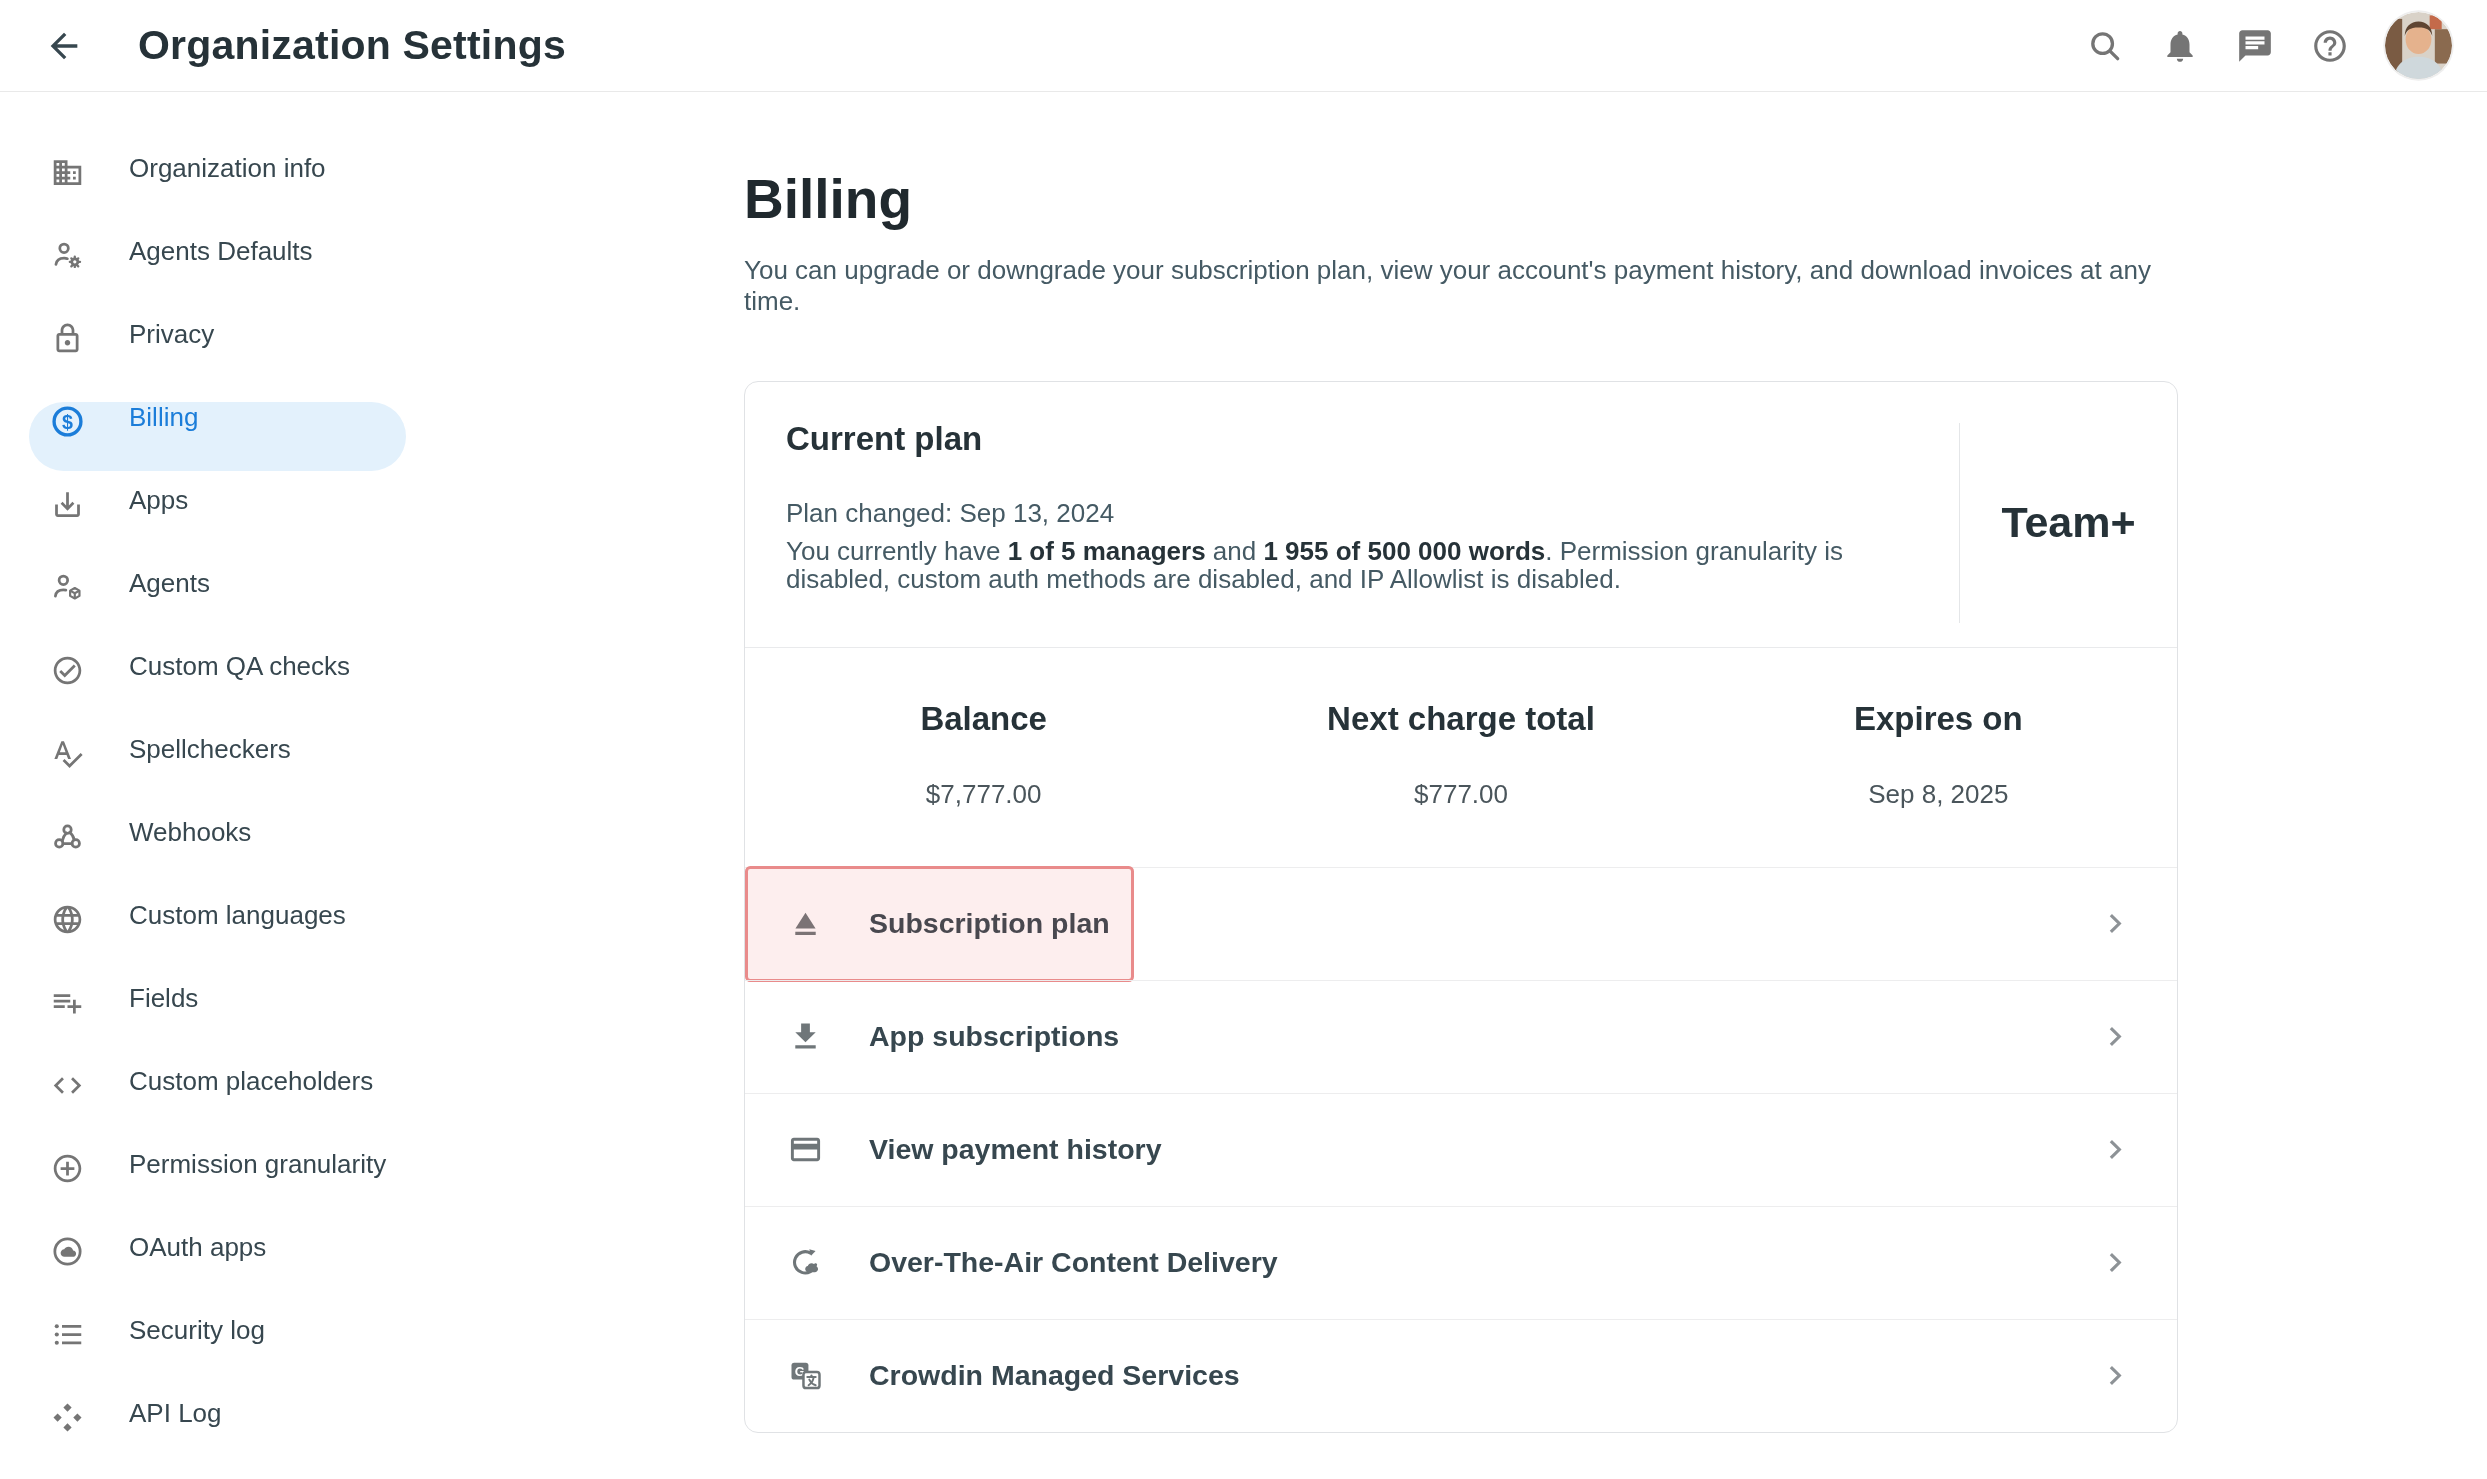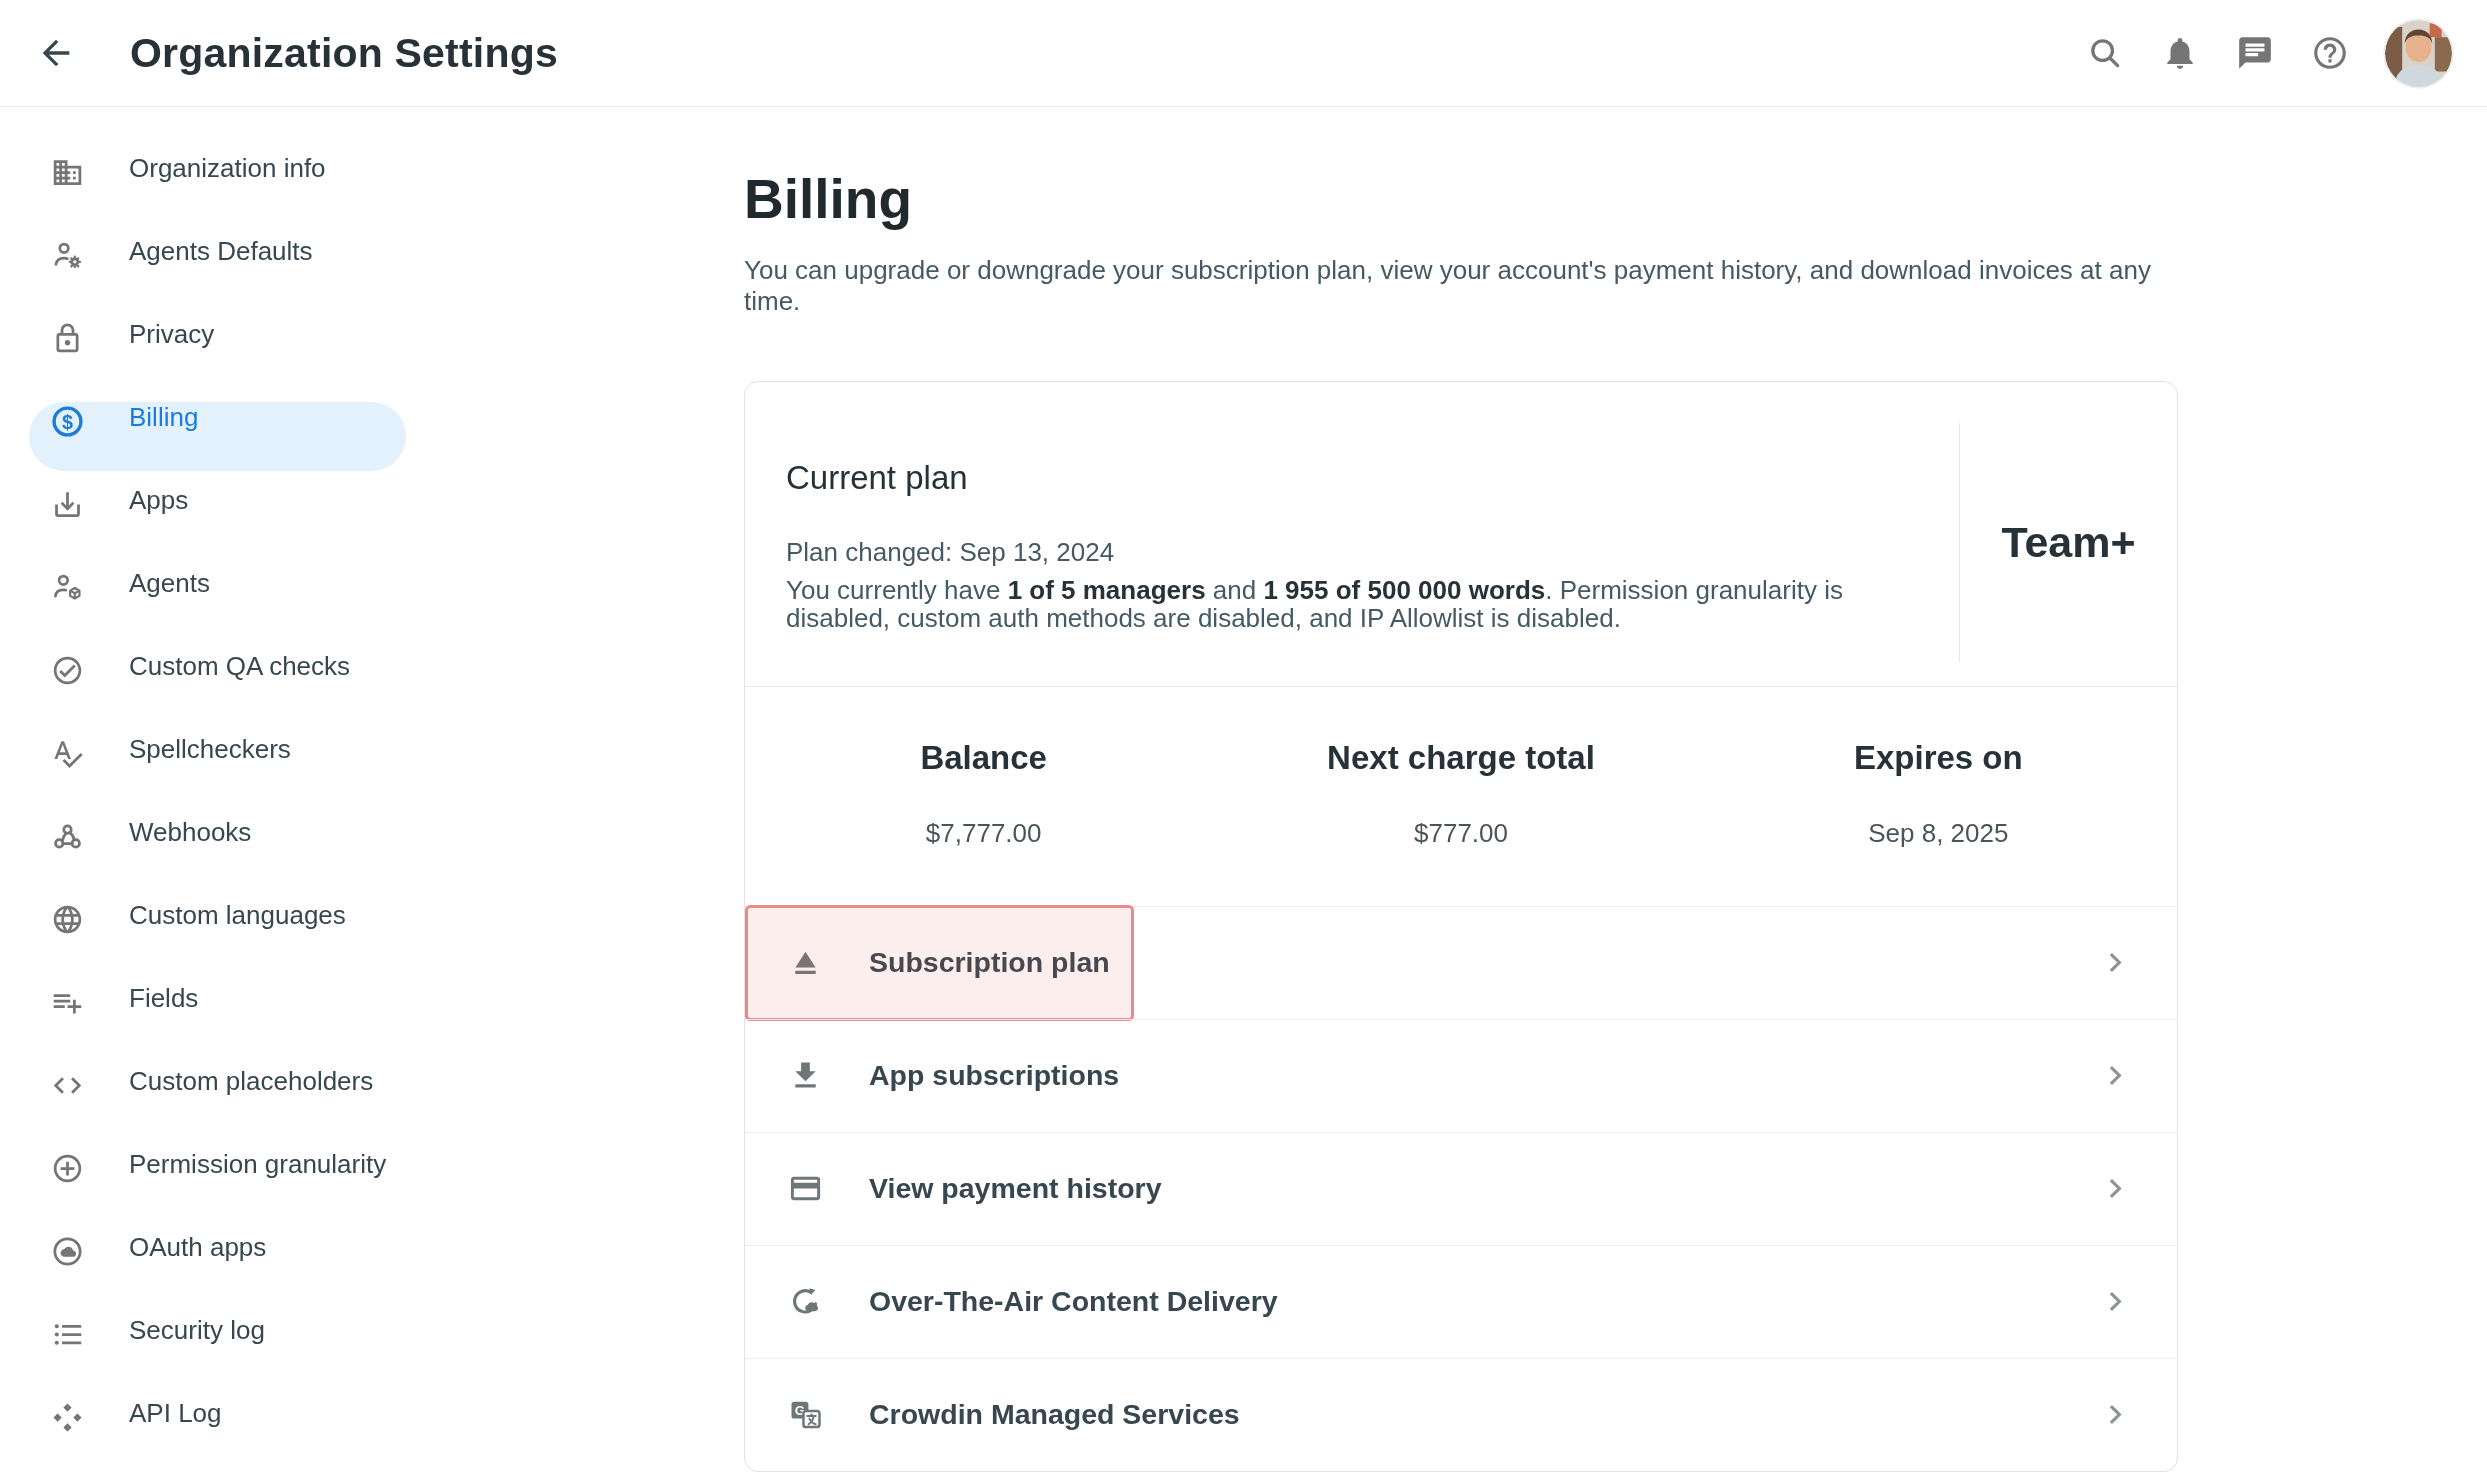--- a/index.html
+++ b/index.html
@@ -1,22 +1,22 @@
 <!DOCTYPE html>
 <html style="font-size:14px"><head>
 <meta charset="utf-8">
 <style>
   * { margin:0; padding:0; box-sizing:border-box; }
   html,body { width:2487px; height:1479px; background:#fff; overflow:hidden;
     font-family:"Liberation Sans", sans-serif; color:#37474F; }
 
   
-  .header { position:absolute; left:0; top:0; width:2487px; height:107px;
+  .header { position:absolute; left:0; top:0; width:2487px; height:92px;
     background:#fff; border-bottom:1.7px solid #e9e9e9; display:flex; align-items:center;
-    padding:0 35px 0 32px; z-index:5;text-align:right; }
+    padding:0 35px 0 40px; z-index:5;text-align:right; }
   .back-btn { width:48px; height:48px; display:flex; align-items:center; justify-content:center;
     cursor:pointer; flex:0 0 auto; }
   .header-title { font-size:41px; font-weight:700; color:#263238; margin-left:50px; letter-spacing:0.2px; }
   .header-right { margin-left:auto; display:flex; align-items:center; gap:35px; }
   .hicon { width:40px; height:40px; display:flex; align-items:center; justify-content:center; cursor:pointer; }
   .avatar { width:67px; height:67px; border-radius:50%; overflow:hidden; cursor:pointer;
     box-shadow:0 0 0 1.7px #eee; }
 
   
   .sidebar { position:absolute; left:0; top:112px; width:449px; padding-top:41px; }
@@ -32,21 +32,21 @@
 
   
   .main { position:absolute; left:744px; top:112px; width:1434px; }
   .page-title { margin-top:55px; font-size:55px; font-weight:700; color:#20292e; }
   .page-desc { margin-top:24px; font-size:26px; color:#455A64; }
 
   .card { margin-top:64px; border:1.7px solid #e0e2e5; border-radius:14px; background:#fff; }
 
   .plan-section { display:flex; }
   .plan-left { flex:1; padding:38px 41px 54px 41px; }
-  .plan-left h2 { font-size:33px; font-weight:400; color:#263238;margin-top:39px; }
+  .plan-left h2 { font-size:33px; font-weight:700; color:#263238; }
   .plan-meta { margin-top:35px; font-size:26px; color:#455A64; line-height:40px; }
   .plan-usage { font-size:26px; color:#455A64; line-height:28px; margin-top:3.5px; max-width:1105px; }
   .plan-usage b { color:#263238; font-weight:700; }
   .plan-right { width:218px; margin:41px 0 24px 0; border-left:1.7px solid #e4e6e8;
     display:flex; align-items:center; justify-content:center; }
   .plan-name { font-size:43px; font-weight:700; color:#263238; }
 
   .stats { display:flex; border-top:1.7px solid #e9eaec; padding:52px 0 57px 0; text-align:center; }
   .stat { flex:1; }
   .stat .s-label { font-size:33px; font-weight:700; color:#263238; }

